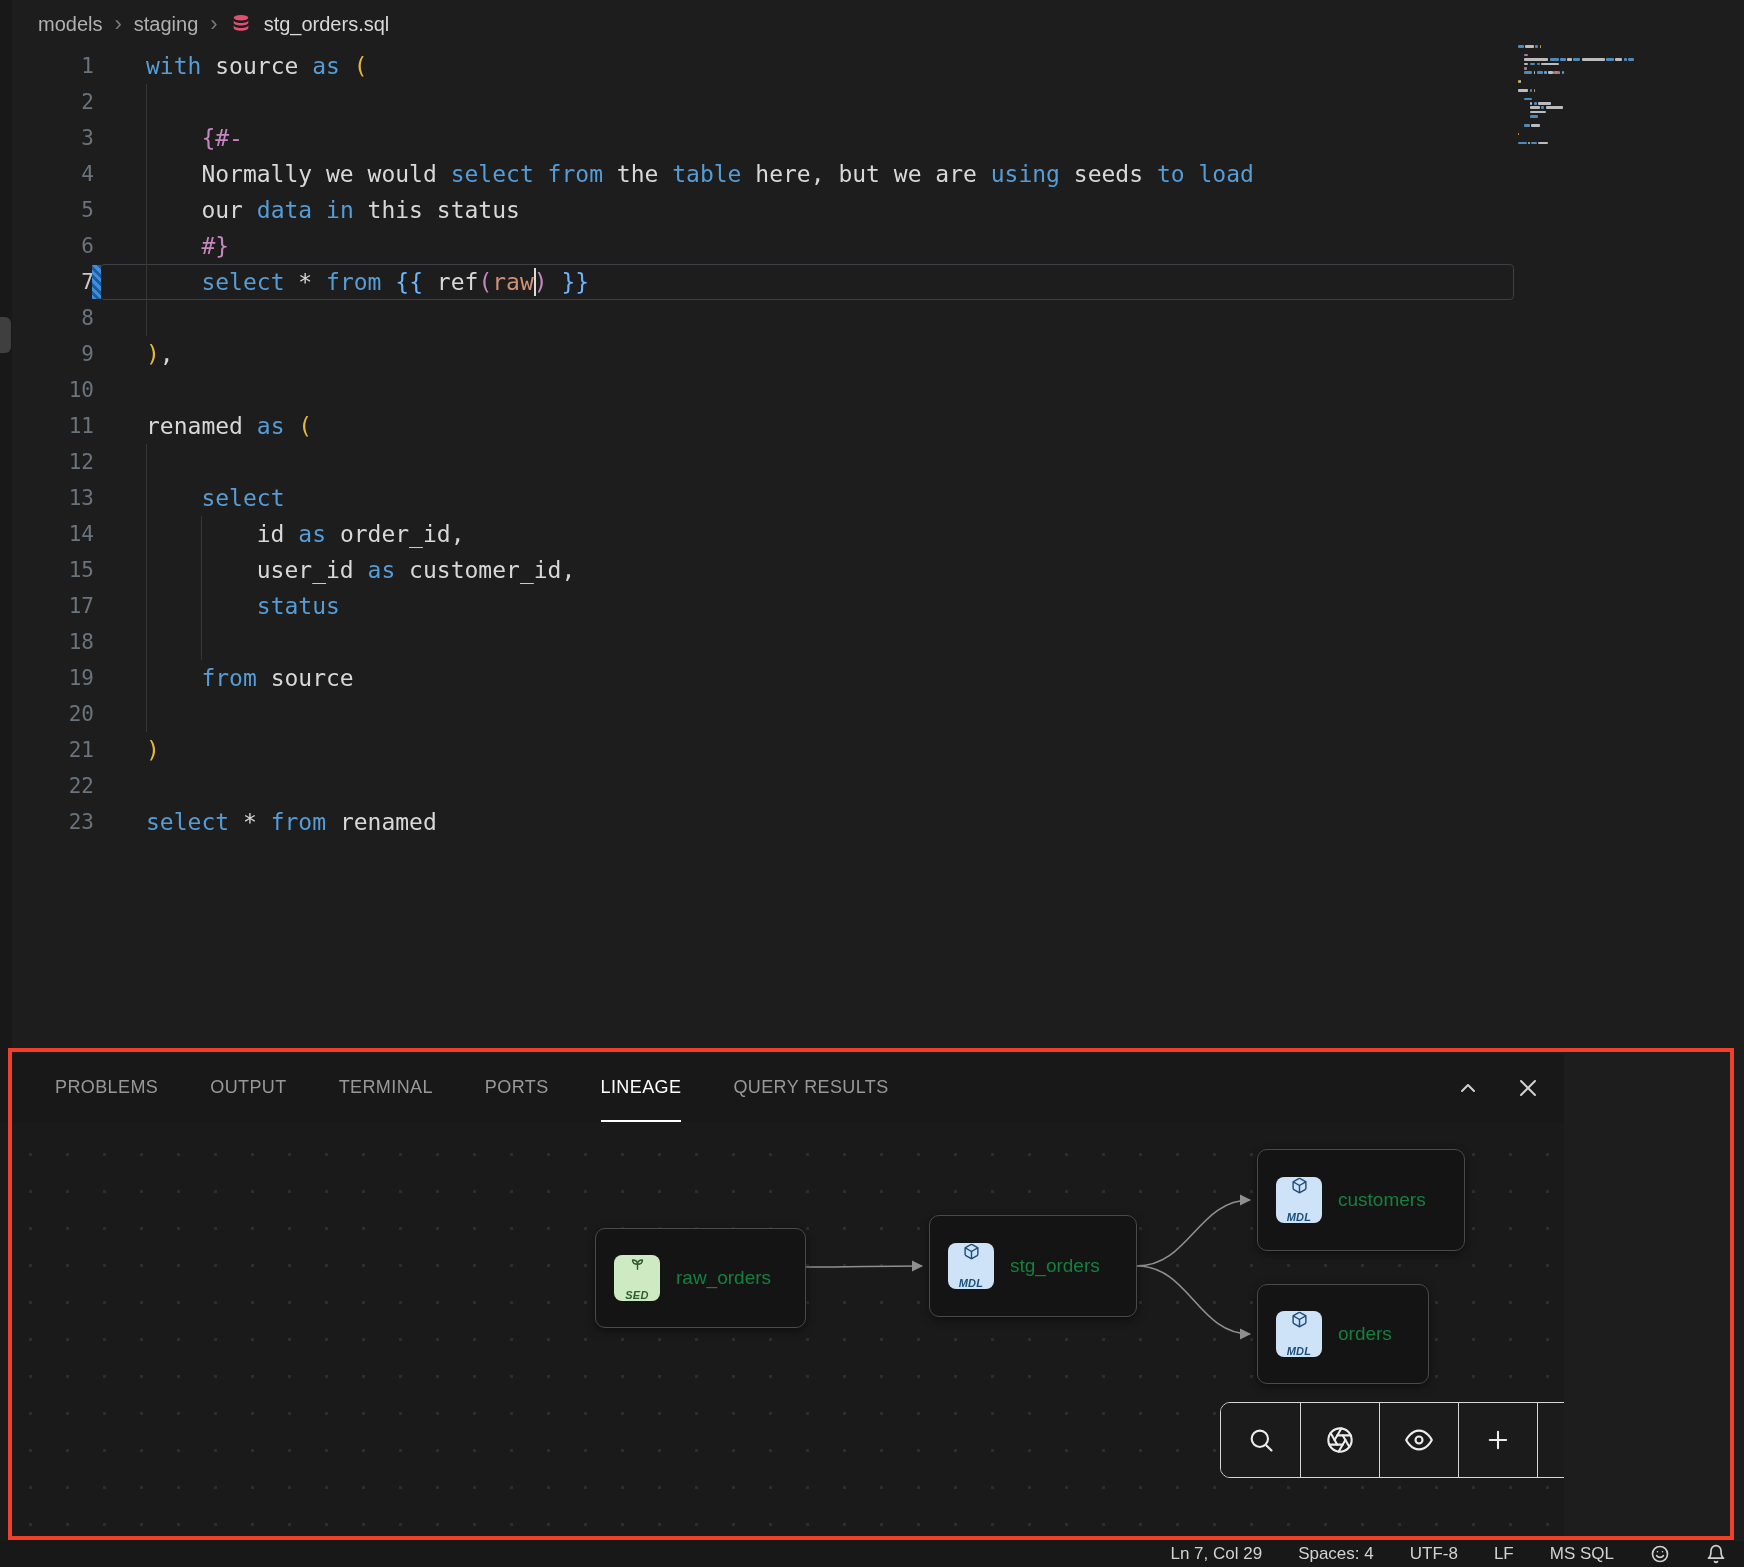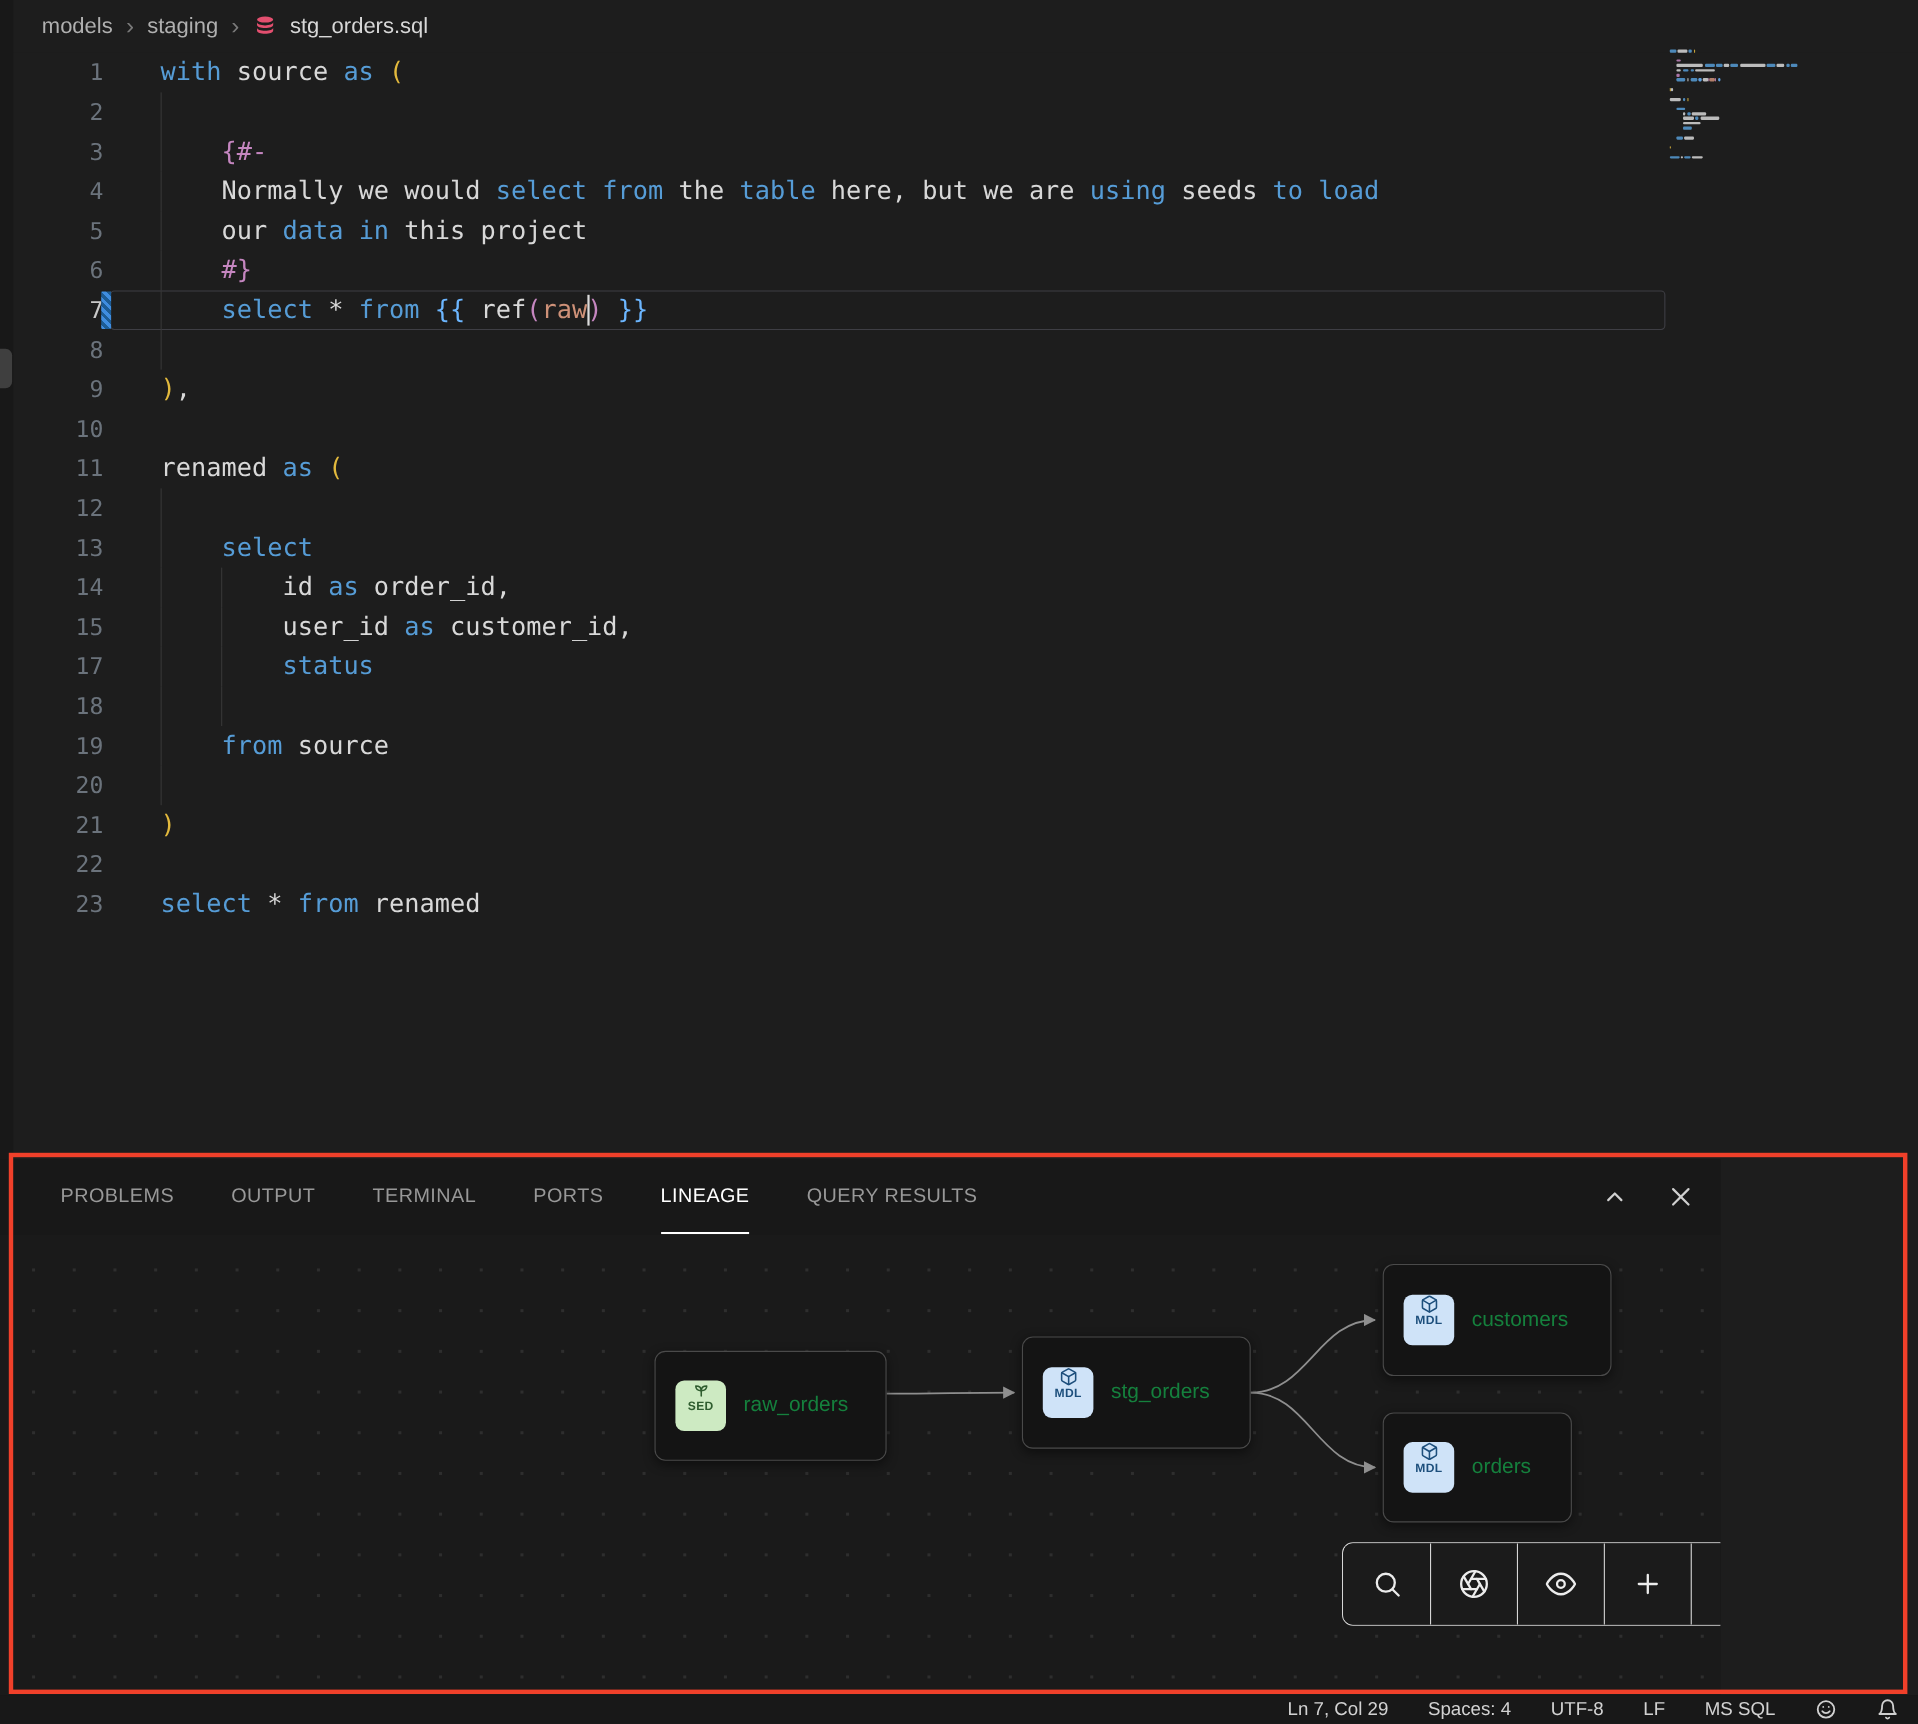--- a/index.html
+++ b/index.html
@@ -48,21 +48,21 @@
   .panel-actions{margin-left:auto;display:flex;gap:36px;align-items:center;color:#d0d0d0;}
   .icon-btn{background:none;border:none;color:#d0d0d0;cursor:pointer;padding:0;display:flex;align-items:center;}
 
   .lineage{position:absolute;top:68px;left:0;right:0;bottom:0;background:#1a1a1a;overflow:hidden;
     background-image:radial-gradient(circle,#2e2e2e 1.4px,transparent 1.6px);background-size:37px 37px;background-position:12px 14px;}
   svg.edges{position:absolute;inset:0;width:100%;height:100%;}
   .edge{fill:none;stroke:#8f8f8f;stroke-width:1.6px;}
   .lin-node{position:absolute;background:#141414;border:1px solid #4a4a4a;border-radius:10px;display:flex;
     align-items:center;gap:16px;padding-left:18px;box-sizing:border-box;cursor:pointer;box-shadow:0 3px 10px rgba(0,0,0,.45);}
   .lin-badge{width:46px;height:46px;border-radius:8px;display:flex;flex-direction:column;align-items:center;
-    justify-content:flex-start;flex:none;}
+    justify-content:space-between;flex:none;font-style:italic;}
   .lin-badge.seed{background:#cdeac2;color:#2f5d2f;}
   .lin-badge.model{background:#cfe3f8;color:#1d4f7c;}
   .lin-badge-label{font-size:11px;font-weight:bold;letter-spacing:.3px;margin-top:1px;}
   .lin-label{font-size:19px;color:#15803d;}
 
   .lin-toolbar{position:absolute;left:1220px;top:280px;display:flex;gap:7px;align-items:stretch;}
   .tb-group{display:flex;border:1.5px solid #d6d6d6;border-radius:10px;overflow:hidden;background:#1b1b1b;}
   .tb-btn{width:79px;height:74px;display:flex;align-items:center;justify-content:center;background:#1b1b1b;
     border:none;color:#ececec;cursor:pointer;}
   .tb-group .tb-btn + .tb-btn{border-left:1.5px solid #d6d6d6;}
@@ -110,21 +110,21 @@
       <div class="line-row">
         <div class="gutter-cell">3</div>
         <div class="code-cell"><span class="indent-guide" style="left: 0ch;"></span><span class="tk-fg">    </span><span class="tk-pk">{#-</span></div>
       </div>
       <div class="line-row">
         <div class="gutter-cell">4</div>
         <div class="code-cell"><span class="indent-guide" style="left: 0ch;"></span><span class="tk-fg">    Normally we would </span><span class="tk-kw">select</span><span class="tk-fg"> </span><span class="tk-kw">from</span><span class="tk-fg"> the </span><span class="tk-kw">table</span><span class="tk-fg"> here, but we are </span><span class="tk-kw">using</span><span class="tk-fg"> seeds </span><span class="tk-kw">to</span><span class="tk-fg"> </span><span class="tk-kw">load</span></div>
       </div>
       <div class="line-row">
         <div class="gutter-cell">5</div>
-        <div class="code-cell"><span class="indent-guide" style="left: 0ch;"></span><span class="tk-fg">    our </span><span class="tk-kw">data</span><span class="tk-fg"> </span><span class="tk-kw">in</span><span class="tk-fg"> this project</span></div>
+        <div class="code-cell"><span class="indent-guide" style="left: 0ch;"></span><span class="tk-fg">    our </span><span class="tk-kw">data</span><span class="tk-fg"> </span><span class="tk-kw">in</span><span class="tk-fg"> this status</span></div>
       </div>
       <div class="line-row">
         <div class="gutter-cell">6</div>
         <div class="code-cell"><span class="indent-guide" style="left: 0ch;"></span><span class="tk-fg">    </span><span class="tk-pk">#}</span></div>
       </div>
       <div class="line-row active">
         <div class="active-line-box"></div>
         <div class="modified-marker"></div>
         <div class="gutter-cell">7</div>
         <div class="code-cell"><span class="indent-guide" style="left: 0ch;"></span><span class="tk-fg">    </span><span class="tk-kw">select</span><span class="tk-fg"> * </span><span class="tk-kw">from</span><span class="tk-fg"> </span><span class="tk-b2">{{</span><span class="tk-fg"> ref</span><span class="tk-pk">(</span><span class="tk-or">raw</span><span class="tk-pk">)</span><span class="tk-fg"> </span><span class="tk-b2">}}</span><span class="cursor" style="left: 28ch;"></span></div>

